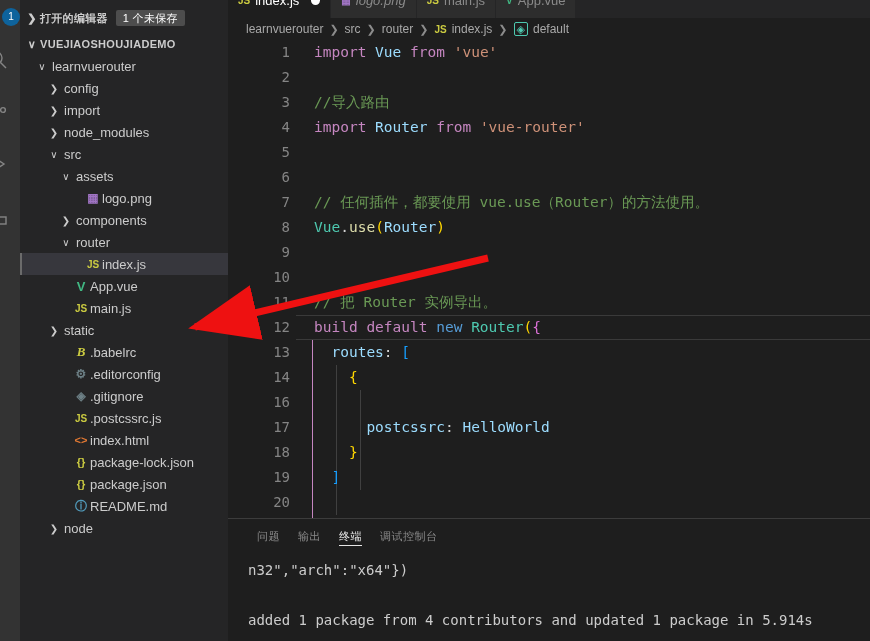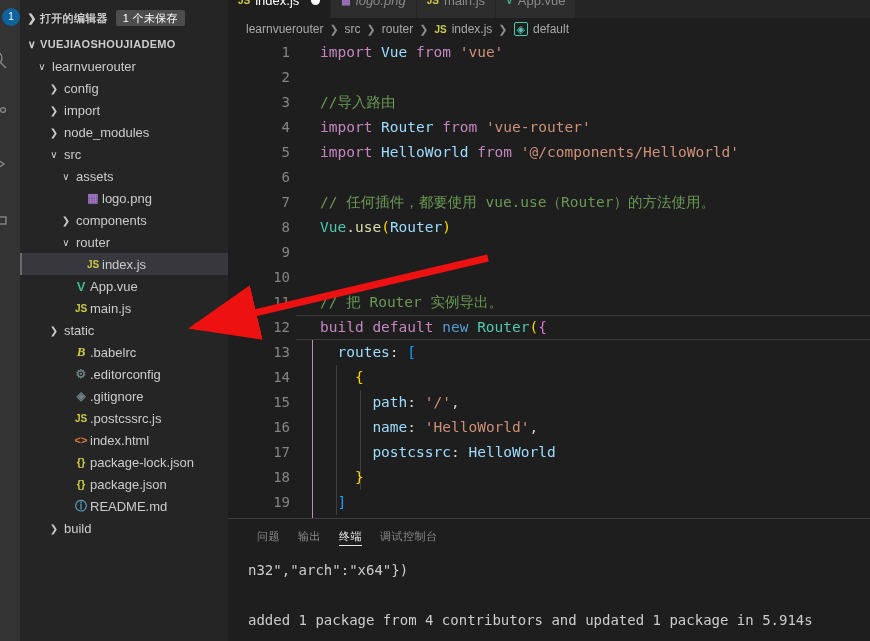--- a/index.html
+++ b/index.html
@@ -120,21 +120,21 @@
     font-family: "DejaVu Sans Mono", "Liberation Mono", monospace;
     font-size: 14.5px;
   }
   .line {
     position: relative; height: 25px; line-height: 25px; white-space: pre;
   }
   .line .num {
     position: absolute; left: 0; width: 62px; text-align: right;
     color: #858585; font-size: 14px;
   }
-  .line .txt { position: absolute; left: 92px; }
+  .line .txt { position: absolute; left: 86px; }
   .line.cur { background: transparent; }
   .line.cur::before {
     content: ""; position: absolute; left: 68px; right: 0; top: 0;
     border-top: 1px solid #3a3a3a;
   }
   .line.cur::after {
     content: ""; position: absolute; left: 68px; right: 0; bottom: 0;
     border-bottom: 1px solid #3a3a3a;
   }
   
@@ -360,21 +360,21 @@
         <div class="row">
           <span style="display: inline-block; width: 40px; flex: 0 0 40px;"></span>
           <span class="tw"></span>
           <span class="ic md">ⓘ</span>
           <span class="lbl">README.md</span>
         </div>
         <div class="row">
           <span style="display: inline-block; width: 28px; flex: 0 0 28px;"></span>
           <span class="tw">❯</span>
           <span style="width: 4px; flex: 0 0 4px;"></span>
-          <span class="lbl">build</span>
+          <span class="lbl">node</span>
         </div>
       </div>
   </div>
 
   <div class="editorgroup">
 
     <div class="tabs" id="tabs">
         <div class="tab active">
           <span class="ticon ic js">JS</span>
           <span class="tlabel">index.js</span>
@@ -409,32 +409,31 @@
     </div>
 
     <div class="code" id="code">
         <div class="indent-guide active" style="left: 84px; top: 300px; height: 200px; bottom: auto;"></div>
         <div class="indent-guide" style="left: 108px; top: 325px; height: 150px; bottom: auto;"></div>
         <div class="indent-guide" style="left: 132px; top: 350px; height: 100px; bottom: auto;"></div>
         <div class="line"><span class="num">1</span><span class="txt"><span class="k">import </span><span class="va">Vue</span><span class="k"> from </span><span class="st">'vue'</span></span></div>
         <div class="line"><span class="num">2</span><span class="txt"></span></div>
         <div class="line"><span class="num">3</span><span class="txt"><span class="cm">//导入路由</span></span></div>
         <div class="line"><span class="num">4</span><span class="txt"><span class="k">import </span><span class="va">Router</span><span class="k"> from </span><span class="st">'vue-router'</span></span></div>
-        <div class="line"><span class="num">5</span><span class="txt"><span class="k">import </span><span class="va">HelloWorld</span><span class="k"> from </span><span class="st">'@/components/HelloWorld'</span></span></div>
+        <div class="line"><span class="num">5</span></div>
         <div class="line"><span class="num">6</span><span class="txt"></span></div>
         <div class="line"><span class="num">7</span><span class="txt"><span class="cm">// 任何插件，都要使用 vue.use（Router）的方法使用。</span></span></div>
         <div class="line"><span class="num">8</span><span class="txt"><span class="id">Vue</span><span class="pn">.</span><span class="fn">use</span><span class="y1">(</span><span class="va">Router</span><span class="y1">)</span></span></div>
         <div class="line"><span class="num">9</span><span class="txt"></span></div>
         <div class="line"><span class="num">10</span><span class="txt"></span></div>
         <div class="line"><span class="num">11</span><span class="txt"><span class="cm">// 把 Router 实例导出。</span></span></div>
         <div class="line cur"><span class="num">12</span><span class="txt"><span class="k">build default </span><span class="kb">new </span><span class="id">Router</span><span class="y1">(</span><span class="y2">{</span></span></div>
         <div class="line"><span class="num">13</span><span class="txt"><span class="pn">  </span><span class="va">routes</span><span class="pn">: </span><span class="y3">[</span></span></div>
         <div class="line"><span class="num">14</span><span class="txt"><span class="pn">    </span><span class="y1">{</span></span></div>
-        <div class="line"><span class="num">15</span><span class="txt"><span class="pn">      </span><span class="va">path</span><span class="pn">: </span><span class="st">'/'</span><span class="pn">,</span></span></div>
-        <div class="line"><span class="num">16</span><span class="txt"><span class="pn">      </span><span class="va">name</span><span class="pn">: </span><span class="st">'HelloWorld'</span><span class="pn">,</span></span></div>
+        <div class="line"><span class="num">16</span></div>
         <div class="line"><span class="num">17</span><span class="txt"><span class="pn">      </span><span class="va">postcssrc</span><span class="pn">: </span><span class="va">HelloWorld</span></span></div>
         <div class="line"><span class="num">18</span><span class="txt"><span class="pn">    </span><span class="y1">}</span></span></div>
         <div class="line"><span class="num">19</span><span class="txt"><span class="pn">  </span><span class="y3">]</span></span></div>
         <div class="line"><span class="num">20</span><span class="txt"></span></div>
       </div>
 
     <div class="panel">
       <div class="panel-tabs" id="ptabs">
           <div class="ptab">问题</div>
           <div class="ptab">输出</div>

